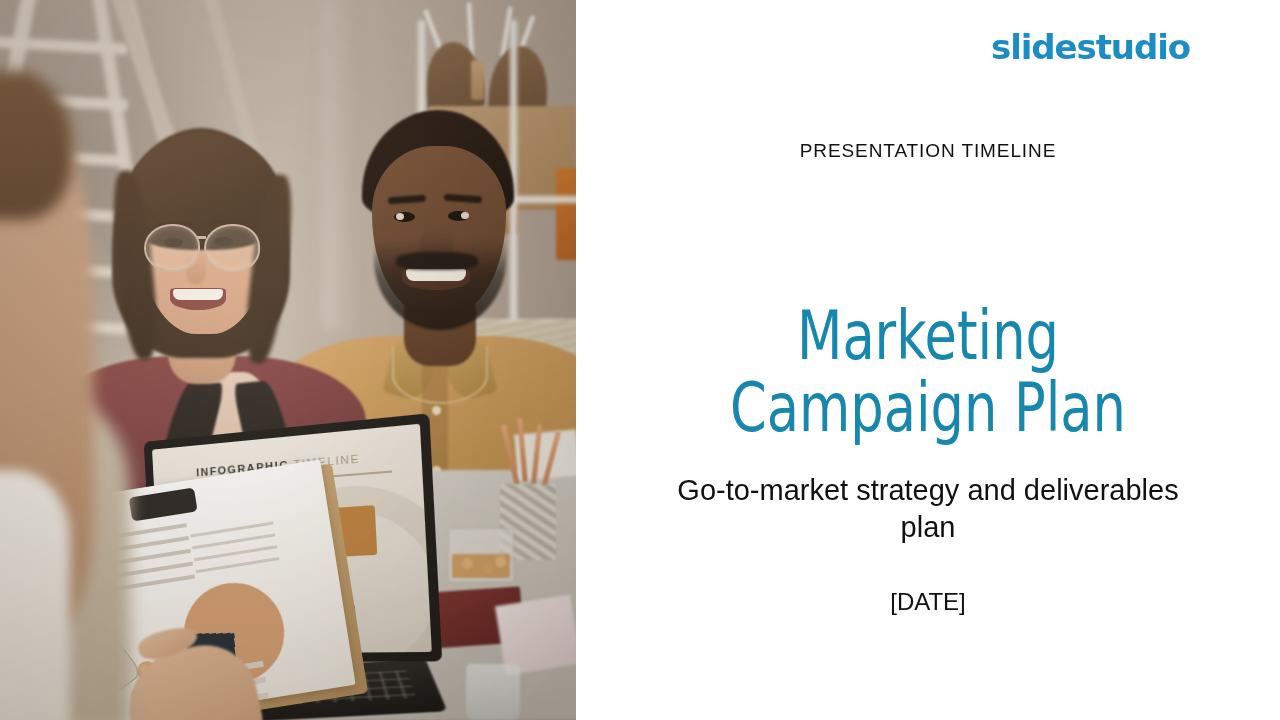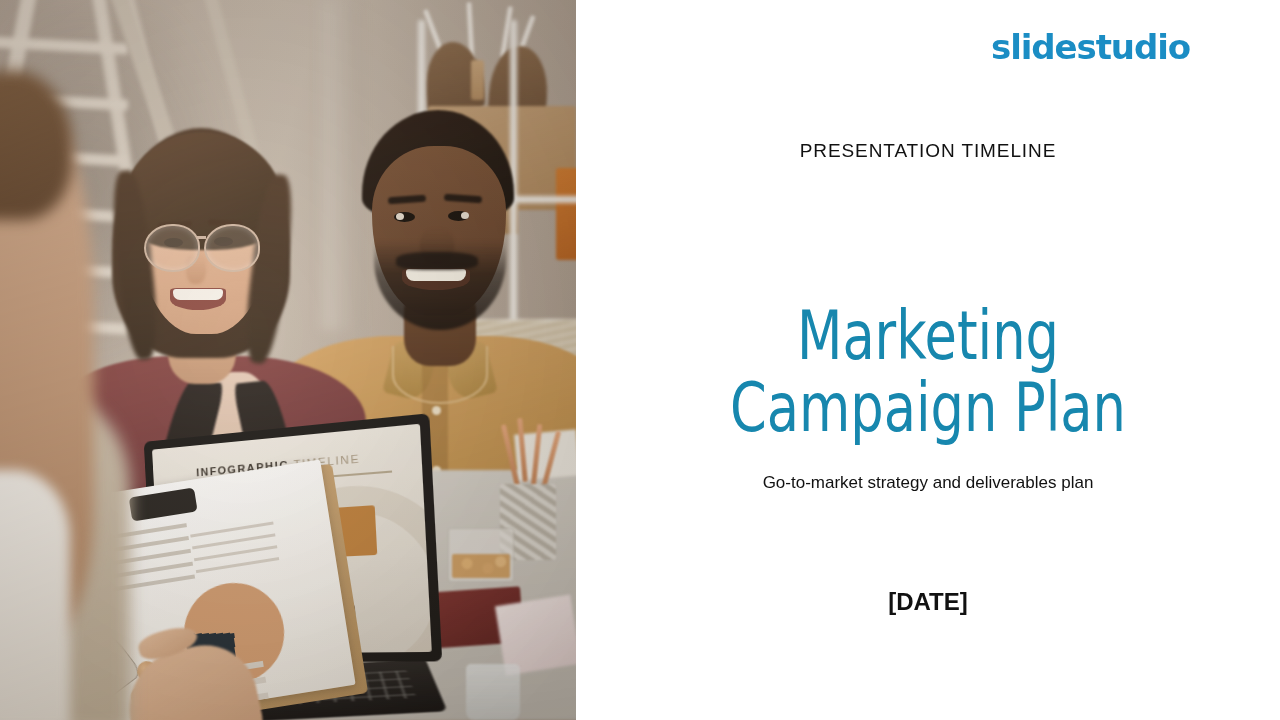--- a/index.html
+++ b/index.html
@@ -745,35 +745,34 @@
     white-space: pre-line;
   }
 
   
   .subtitle {
     position: absolute;
     left: 96px; right: 96px;
     top: 472px;
     text-align: center;
     font-family: "Liberation Sans", sans-serif;
-    font-size: 17px;
+    font-size: 29px;
     line-height: 1.28;
     color: #111111;
   }
 
   
   .date {
     position: absolute;
     left: 0; right: 0;
     top: 588px;
     text-align: center;
     font-family: "Liberation Sans", sans-serif;
     font-size: 24px;
     color: #111111;
-    font-weight: bold;
   }
 </style>
 </head>
 <body>
 
 <div class="slide">
 
   <div class="photo-panel">
 
     <div class="wall"></div>

